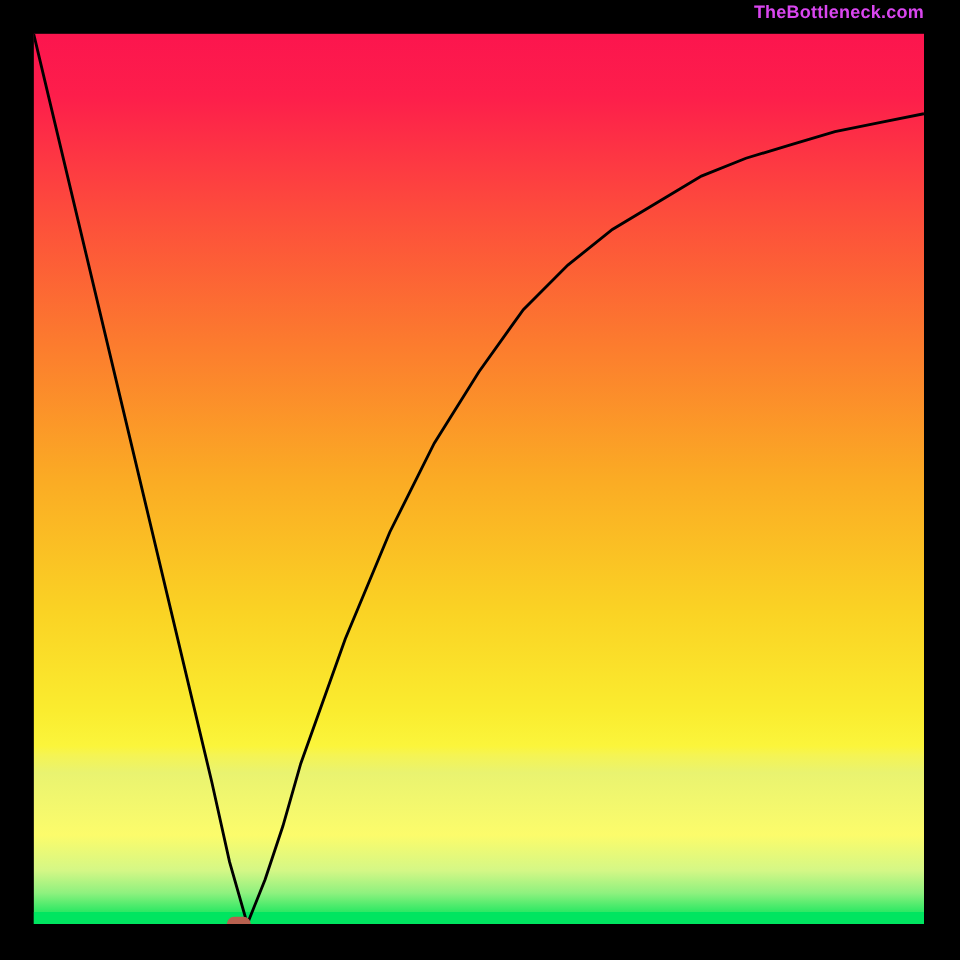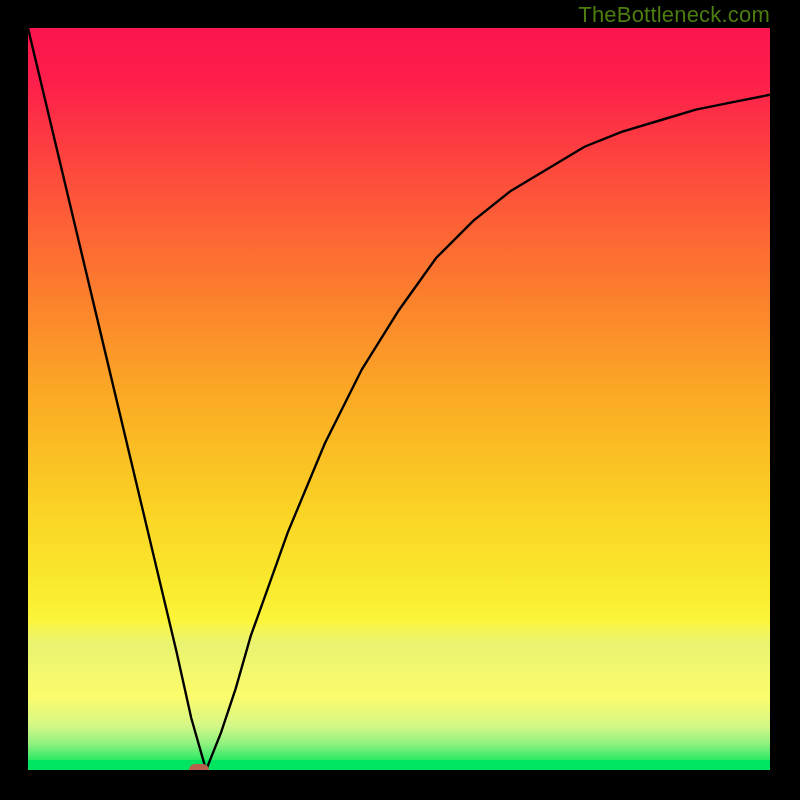--- a/index.html
+++ b/index.html
@@ -26,23 +26,23 @@
     overflow: hidden;
   }
   .gradient {
     position: absolute;
     inset: 0;
   }
   .watermark {
     position: absolute;
     top: 2px;
     right: 30px;
-    color: #4d7c0f;
-    font-size: 22px;
-    font-weight: 400;
+    color: #d946ef;
+    font-size: 15px;
+    font-weight: 700;
     letter-spacing: 0.2px;
     z-index: 5;
   }
   svg.curve {
     position: absolute;
     inset: 0;
     width: 100%;
     height: 100%;
     z-index: 3;
   }

